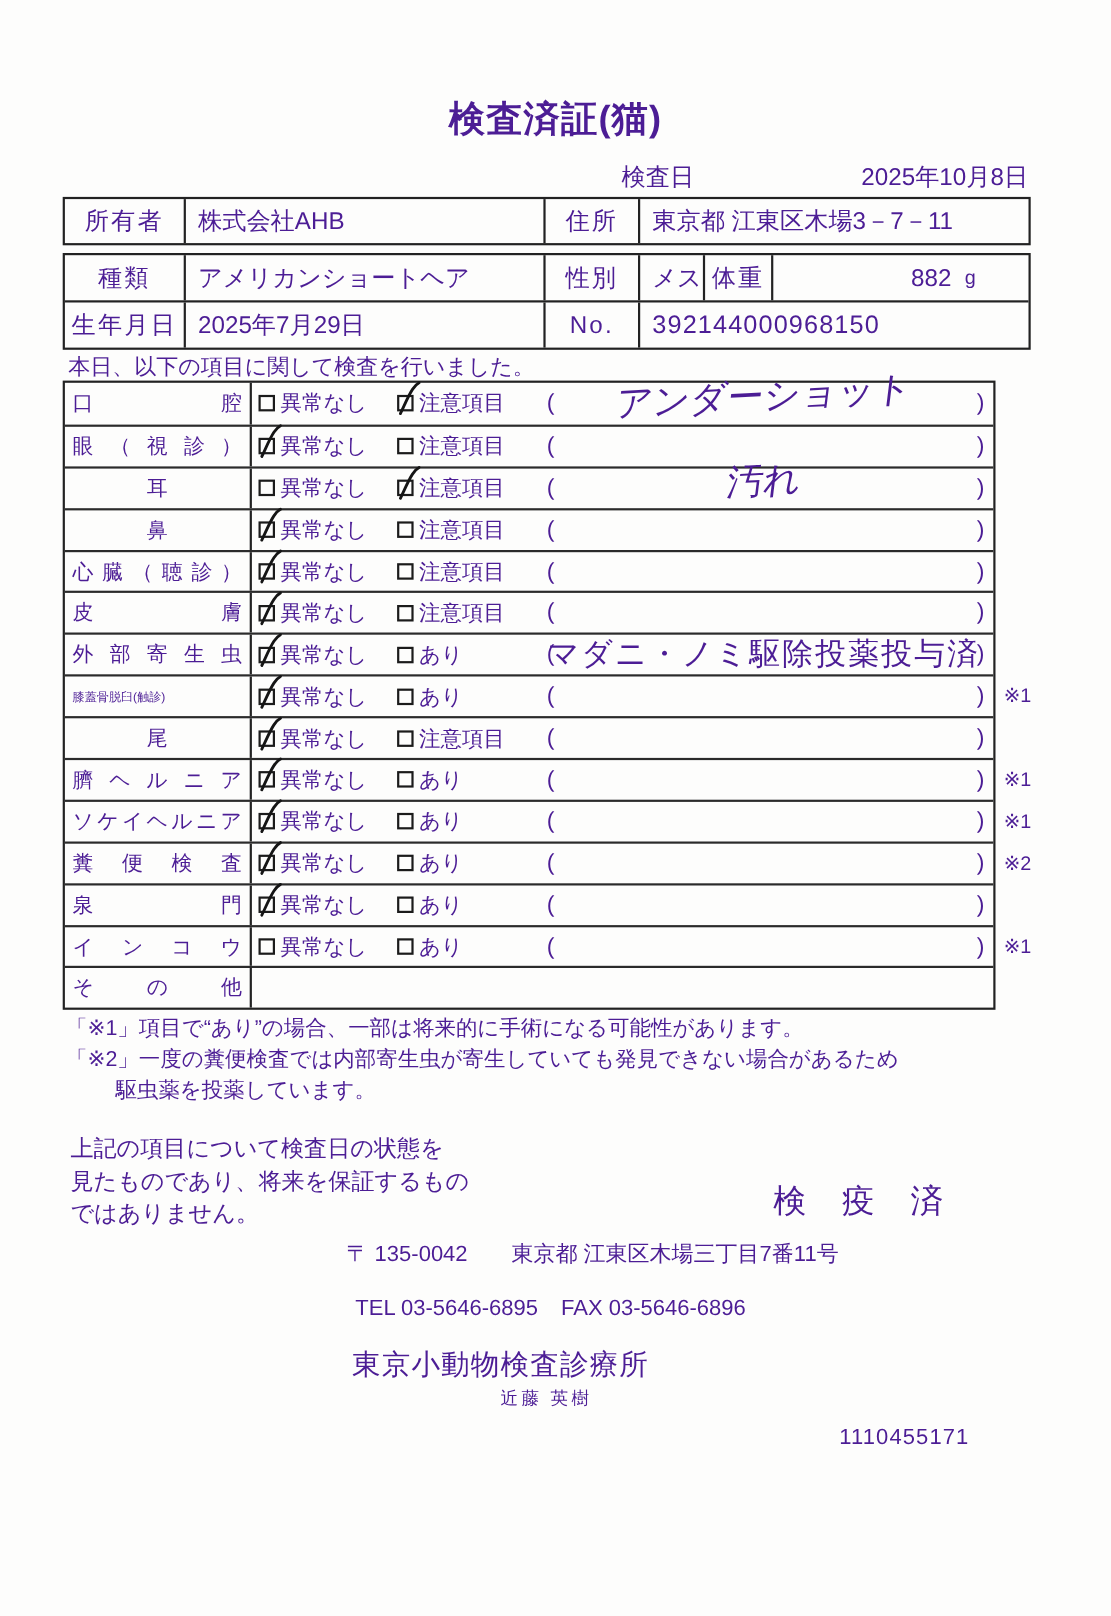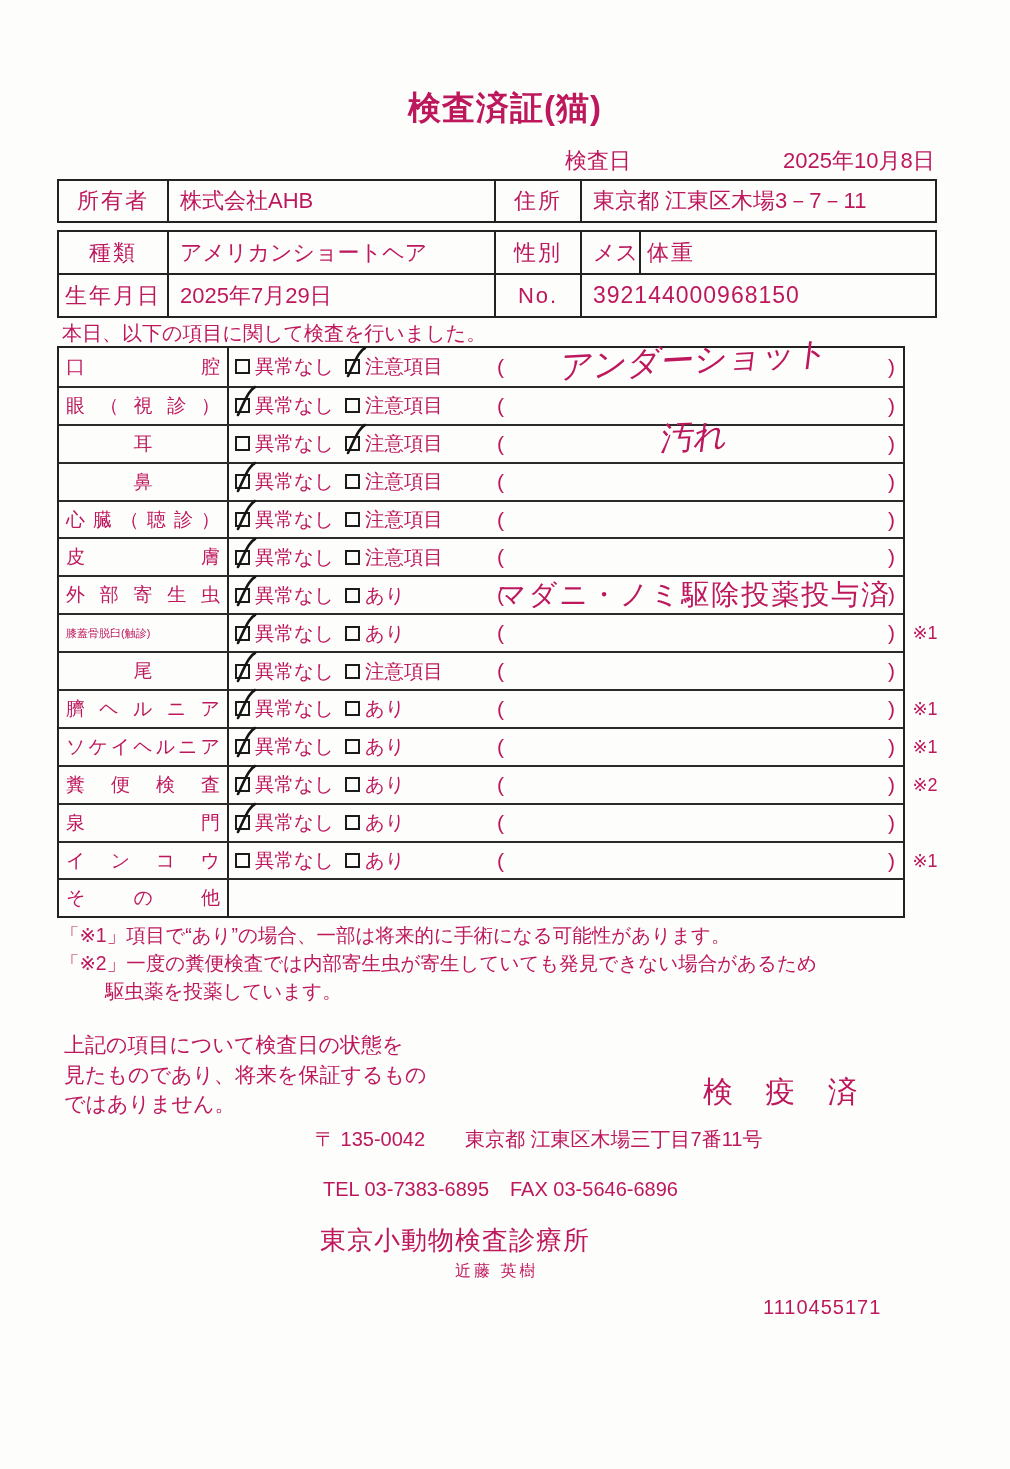--- a/index.html
+++ b/index.html
@@ -1,17 +1,17 @@
 <!DOCTYPE html>
 <html><head>
 <meta charset="utf-8">
 <style>
   html,body{margin:0;padding:0;background:#ffffff;}
   .page{position:relative;width:1010px;height:1469px;margin:0 auto;background:#fdfdfc;
-        font-family:"Liberation Sans","DejaVu Sans",sans-serif;color:#be185d;overflow:hidden;}
+        font-family:"Liberation Sans","DejaVu Sans",sans-serif;color:#4c1d95;overflow:hidden;}
   .title{position:absolute;top:86px;left:0;right:0;text-align:center;font-size:33px;letter-spacing:1px;font-weight:600;}
   .exam-date{position:absolute;top:146px;left:0;width:100%;font-size:22px;}
   .exam-date .lbl{position:absolute;left:565px;}
   .exam-date .val{position:absolute;left:783px;}
 
   .hbox{position:absolute;left:57px;width:880px;border:2px solid #222;box-sizing:border-box;display:flex;}
   .hbox1{top:179px;height:44px;}
   .hbox2{top:230px;height:88px;flex-direction:column;}
   .hrow{display:flex;flex:1;min-height:0;}
   .hrow + .hrow{border-top:2px solid #222;}
@@ -29,21 +29,21 @@
   .ctable{position:absolute;top:346px;left:57px;width:848px;border:2.5px solid #222;box-sizing:border-box;}
   .crow{position:relative;display:flex;height:37.9px;box-sizing:border-box;}
   .crow + .crow{border-top:2px solid #2b2b2b;}
   .clabel{width:170px;flex:none;border-right:2px solid #222;box-sizing:border-box;font-size:19px;
           display:flex;align-items:center;padding:0 7px;overflow:hidden;}
   .clabel.spread{justify-content:space-between;}
   .clabel.center{justify-content:center;}
   .clabel.tight{justify-content:flex-start;font-size:11px;letter-spacing:0;}
   .cbody{position:relative;flex:1;}
   .opt{position:absolute;top:0;height:100%;display:flex;align-items:center;gap:5px;font-size:19.5px;white-space:nowrap;}
-  .opt1{left:6px;} .opt2{left:116px;}
+  .opt1{left:6px;} .opt2{left:132px;}
   .box{position:relative;width:15px;height:15px;border:2px solid #1b1b1b;box-sizing:border-box;display:inline-block;flex:none;}
   .tick{position:absolute;left:-4px;top:-14px;width:24px;height:32px;overflow:visible;}
   .tick path{fill:none;stroke:#151515;stroke-width:2.6;stroke-linecap:round;}
   .paren{position:absolute;top:0;height:100%;display:flex;align-items:center;font-size:21px;}
   .paren.open{left:268px;} .paren.close{right:8px;}
   .note{position:absolute;left:285px;right:28px;top:0;height:100%;display:flex;align-items:center;justify-content:center;white-space:nowrap;}
   .note.hand{font-size:33px;font-weight:500;transform:rotate(-3deg) skewX(-10deg);top:-6px;}
   .note.printed{font-size:28px;font-weight:normal;letter-spacing:2px;}
   .mark{position:absolute;right:-42px;top:50%;transform:translateY(-50%);width:40px;text-align:center;font-size:18px;}
 
@@ -82,20 +82,24 @@
     <div class="hcell grow">東京都 江東区木場3－7－11</div>
   </div>
 
   <div class="hbox hbox2">
     <div class="hrow">
       <div class="hcell lab w108">種類</div>
       <div class="hcell w327">アメリカンショートヘア</div>
       <div class="hcell lab w86">性別</div>
       <div class="hcell w75">メス</div>
       <div class="hcell lab w62">体重</div>
+      <div class="hcell grow weight">
+        <span>882</span>
+        <span class="unit">g</span>
+      </div>
     </div>
     <div class="hrow">
       <div class="hcell lab w108">生年月日</div>
       <div class="hcell w327">2025年7月29日</div>
       <div class="hcell lab w86">No.</div>
       <div class="hcell grow mono-num">392144000968150</div>
     </div>
   </div>
 
   <div class="intro">本日、以下の項目に関して検査を行いました。</div>
@@ -446,21 +450,21 @@
   </div>
 
   <div class="stamp">検 疫 済</div>
 
   <div class="addrline">
     <span class="postal">〒 135-0042</span>
     <span class="addr">東京都 江東区木場三丁目7番11号</span>
   </div>
 
   <div class="telline">
-    <span class="tel">TEL 03-7383-6895</span>
+    <span class="tel">TEL 03-5646-6895</span>
     <span class="fax">FAX 03-5646-6896</span>
   </div>
 
   <div class="clinic">東京小動物検査診療所</div>
   <div class="vet">近藤 英樹</div>
   <div class="serial">1110455171</div>
 
 </div>
 
 </body></html>

